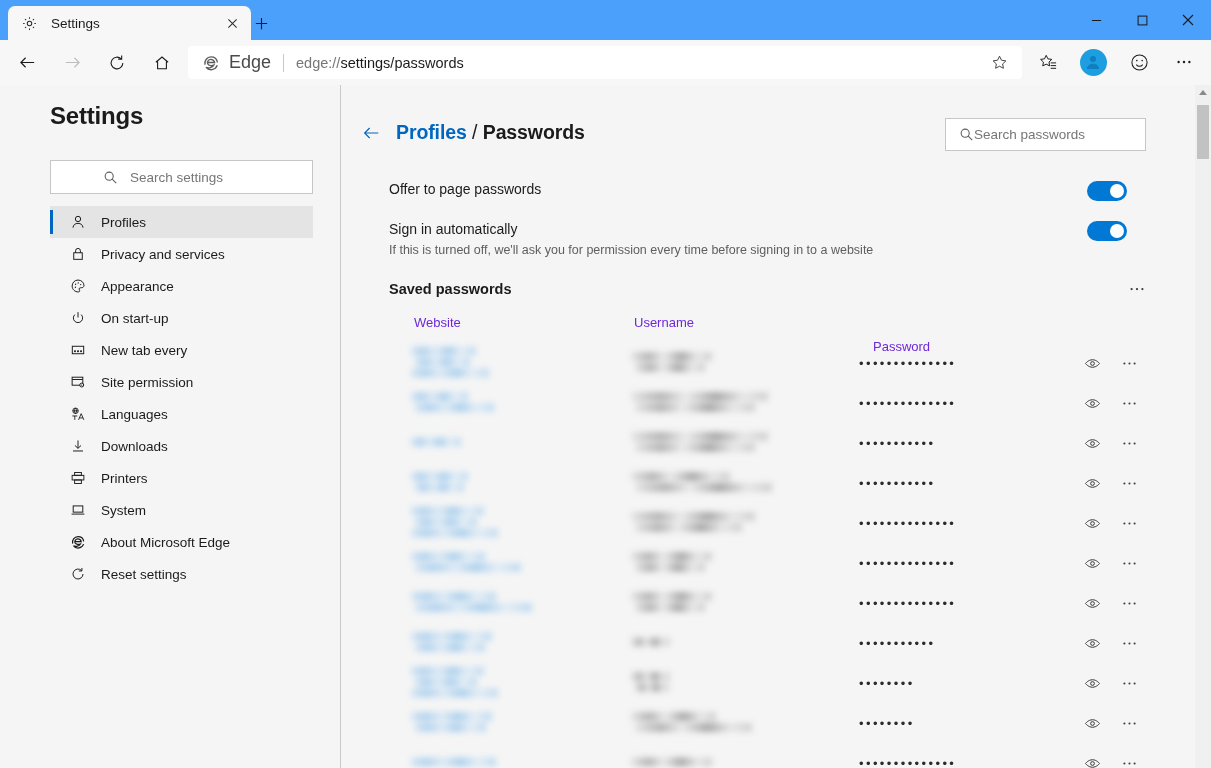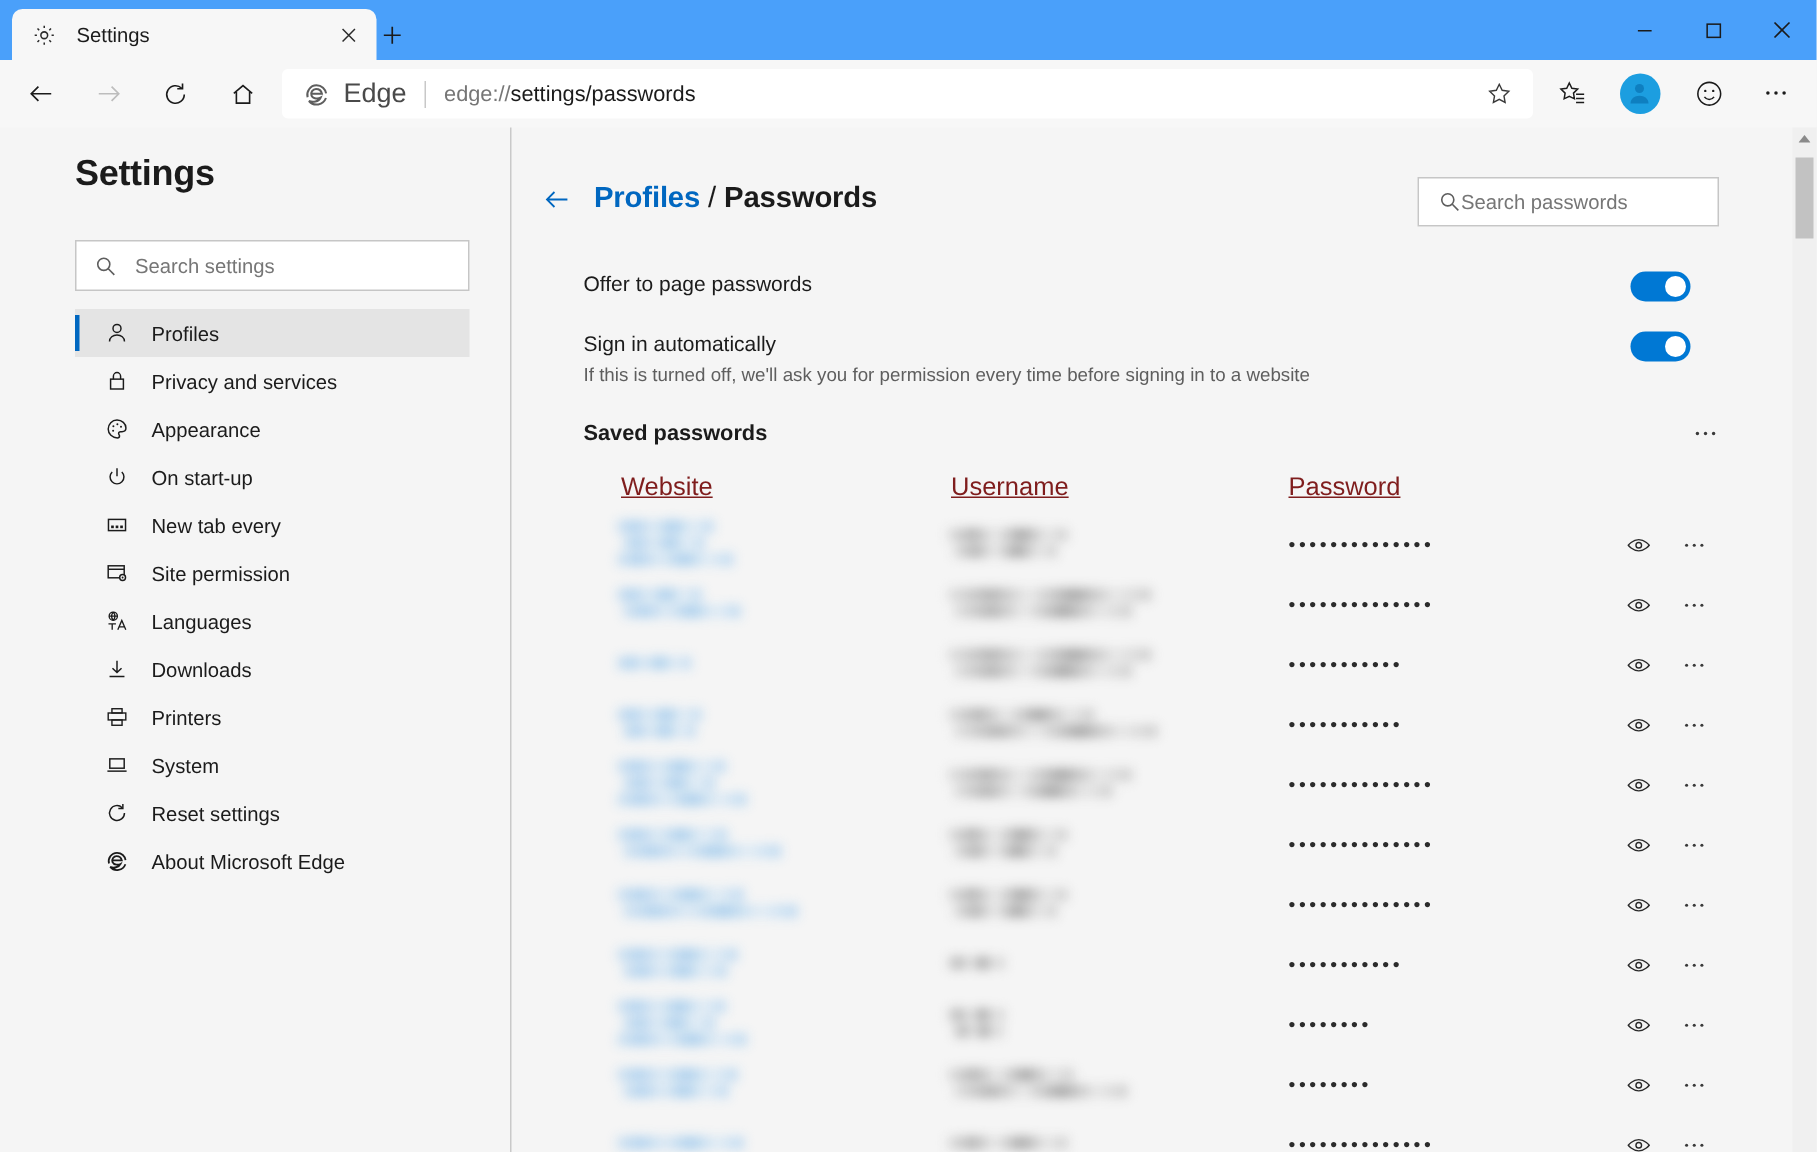--- a/index.html
+++ b/index.html
@@ -106,21 +106,21 @@
   .sidebar { position: absolute; left: 0; top: 0; width: 340px; height: 683px; }
   .sb-title {
     position: absolute; left: 50px; top: 17px;
     font-size: 24px; color: #1b1b1b; font-weight: 600;
     letter-spacing: -0.2px;
   }
   .sb-search {
     position: absolute; left: 50px; top: 75px;
     width: 263px; height: 34px;
     background: #ffffff; border: 1px solid #c6c6c6;
-    display: flex; align-items: center;
+    display: flex; align-items: center; padding-left: 40px;
   }
   .sb-search .sicon { margin-left: 12px; display:flex; }
   .sb-search .stext { margin-left: 12px; font-size: 13.5px; color: #767676; }
 
   .sb-list { position: absolute; left: 50px; top: 121px; width: 263px; }
   .sb-item {
     position: relative;
     height: 32px; display: flex; align-items: center;
     padding-left: 18px;
     font-size: 13.5px; color: #1b1b1b;
@@ -175,24 +175,24 @@
   }
   .section-menu {
     position: absolute; right: 40px; top: 192px;
     width: 28px; height: 24px;
     display: flex; align-items: center; justify-content: center;
   }
 
   
   .tbl { position: absolute; left: 0; top: 230px; width: 850px; }
   .tbl-head { position: relative; height: 28px; }
-  .th { position: absolute; font-size: 17px; color: #7f1d1d; text-decoration: underline; }
+  .th { position: absolute; font-size: 13px; color: #6d28d9; }
   .th.website { left: 73px; }
   .th.username { left: 293px; }
-  .th.password { left: 518px; }
+  .th.password { left: 532px; margin-top: 24px; }
 
   .row { position: relative; height: 40px; }
   .cell { position: absolute; top: 50%; transform: translateY(-50%); }
   .cell.website { left: 70px; }
   .cell.username { left: 290px; }
   .cell.password { left: 518px; font-size: 13px; color: #2b2b2b; letter-spacing: 2.4px; }
   .cell.eye { left: 740px; width: 22px; height: 22px; display: flex; align-items: center; justify-content: center; }
   .cell.rowmenu { left: 777px; width: 22px; height: 22px; display: flex; align-items: center; justify-content: center; }
 
   
@@ -456,35 +456,35 @@
         <span class="sb-ico">
           <svg width="16" height="16" viewBox="0 0 18 18" fill="none" stroke="#1b1b1b" stroke-width="1.1">
             <rect x="3.6" y="4.4" width="10.8" height="7"></rect>
               <path d="M1.8 13.6h14.4"></path>
           </svg>
         </span>
         <span>System</span>
       </div>
       <div class="sb-item">
         <span class="sb-ico">
+          <svg width="16" height="16" viewBox="0 0 18 18" fill="none" stroke="#1b1b1b" stroke-width="1.35">
+            <path d="M15.3 11.4a6.7 6.7 0 0 1-11.4 2c2.5 1 6.6.5 7.8-2.2-1.4.8-5.1 1-6.1-1.3C4.8 7.7 6.6 5.4 8.6 5.4c2.4 0 3.6 1.4 4 3.1H4.9"></path>
+            <path d="M3 10.8C2 7.2 4.7 2.9 9 2.9c3.5 0 6 2.4 6.4 5.4"></path>
+          </svg>
+        </span>
+        <span>About Microsoft Edge</span>
+      </div>
+      <div class="sb-item">
+        <span class="sb-ico">
           <svg width="16" height="16" viewBox="0 0 18 18" fill="none" stroke="#1b1b1b" stroke-width="1.1">
             <path d="M14.6 9a5.6 5.6 0 1 1-1.7-4"></path>
               <path d="M13.4 2.2v3.4H10"></path>
           </svg>
         </span>
         <span>Reset settings</span>
-      </div>
-      <div class="sb-item">
-        <span class="sb-ico">
-          <svg width="16" height="16" viewBox="0 0 18 18" fill="none" stroke="#1b1b1b" stroke-width="1.35">
-            <path d="M15.3 11.4a6.7 6.7 0 0 1-11.4 2c2.5 1 6.6.5 7.8-2.2-1.4.8-5.1 1-6.1-1.3C4.8 7.7 6.6 5.4 8.6 5.4c2.4 0 3.6 1.4 4 3.1H4.9"></path>
-            <path d="M3 10.8C2 7.2 4.7 2.9 9 2.9c3.5 0 6 2.4 6.4 5.4"></path>
-          </svg>
-        </span>
-        <span>About Microsoft Edge</span>
       </div>
     </div>
   </div>
 
   <div class="main">
 
     <div class="crumb-row">
       <span class="back-arrow">
         <svg width="20" height="20" viewBox="0 0 22 22" fill="none" stroke="#0067c0" stroke-width="1.3">
           <path d="M19 11H4M9.5 5.5L4 11l5.5 5.5"></path>

